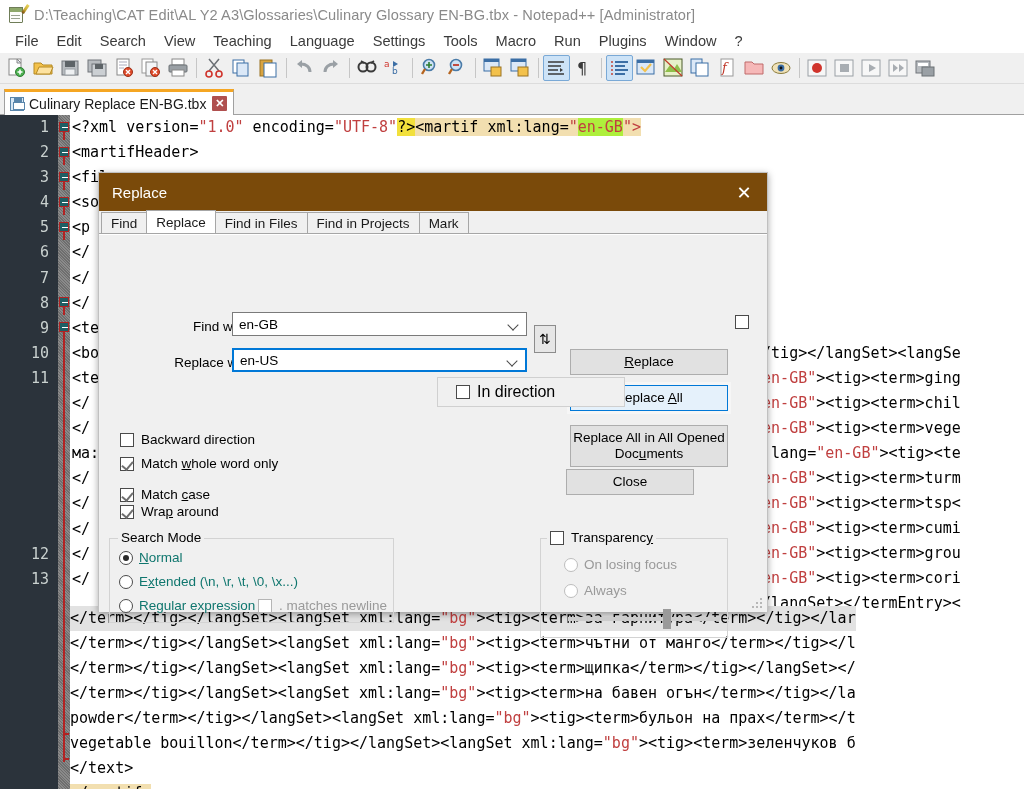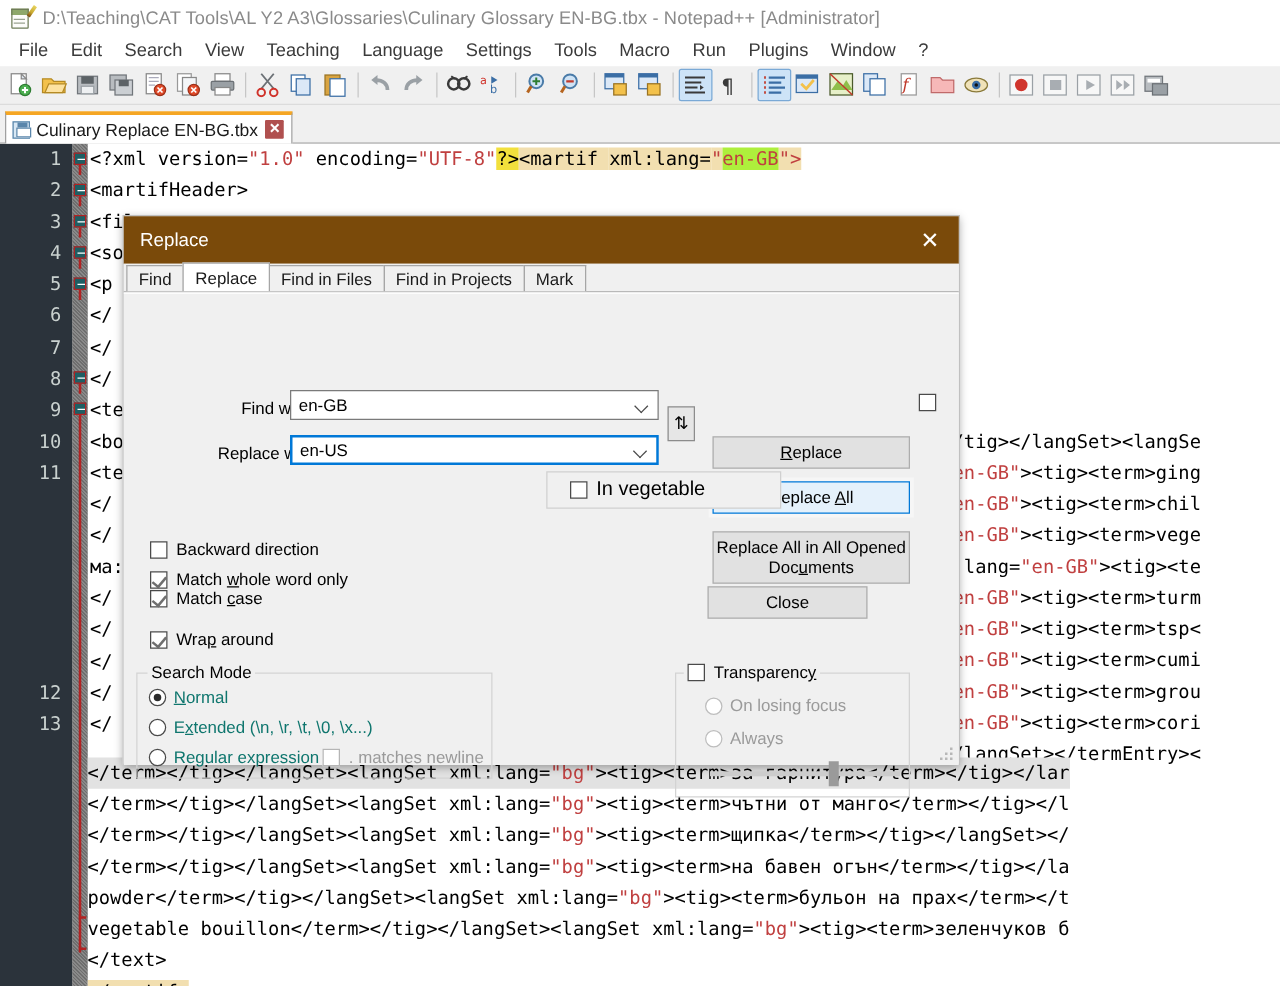--- a/index.html
+++ b/index.html
@@ -447,21 +447,21 @@
 <body>
 
 <div id="titlebar">
   <div id="app-icon">
     <div class="sheet"></div>
     <div class="band"></div>
     <div class="ln" style="top:9px"></div>
     <div class="ln" style="top:12px"></div>
     <div class="pen"></div>
   </div>
-  <div id="title-text">D:\Teaching\CAT Tools\AL Y2 A3\Glossaries\Culinary Glossary EN-BG.tbx - Notepad++ [Administrator]</div>
+  <div id="title-text">D:\Teaching\CAT Edit\AL Y2 A3\Glossaries\Culinary Glossary EN-BG.tbx - Notepad++ [Administrator]</div>
 </div>
 
 <div id="menubar">
   <div class="menu-item">File</div>
   <div class="menu-item">Edit</div>
   <div class="menu-item">Search</div>
   <div class="menu-item">View</div>
   <div class="menu-item">Teaching</div>
   <div class="menu-item">Language</div>
   <div class="menu-item">Settings</div>
@@ -789,32 +789,32 @@
       </div>
 
     <div class="btn" style="left:471px; top:190px; width:158px; height:42px;">
       <span>Replace All in All Opened<br>Doc<u>u</u>ments</span>
     </div>
 
     <div class="btn" style="left:467px; top:234px; width:128px; height:26px;">Close</div>
 
     <div id="in-sel-panel">
       <span class="chkbox"></span>
-      <span>In vegetable</span>
+      <span>In direction</span>
     </div>
 
     <div class="chk" style="left:21px; top:197px;">
       <span class="chkbox"></span>
       <span>Backward direction</span>
     </div>
     <div class="chk" style="left:21px; top:221px;">
       <span class="chkbox checked"></span>
       <span>Match <u>w</u>hole word only</span>
     </div>
-    <div class="chk" style="left:21px; top:236px;">
+    <div class="chk" style="left:21px; top:252px;">
       <span class="chkbox checked"></span>
       <span>Match <u>c</u>ase</span>
     </div>
     <div class="chk" style="left:21px; top:269px;">
       <span class="chkbox checked"></span>
       <span>Wra<u>p</u> around</span>
     </div>
 
     <div class="grp" style="left:10px; top:303px; width:285px; height:85px;">
       <div class="grp-title">Search Mode</div>

